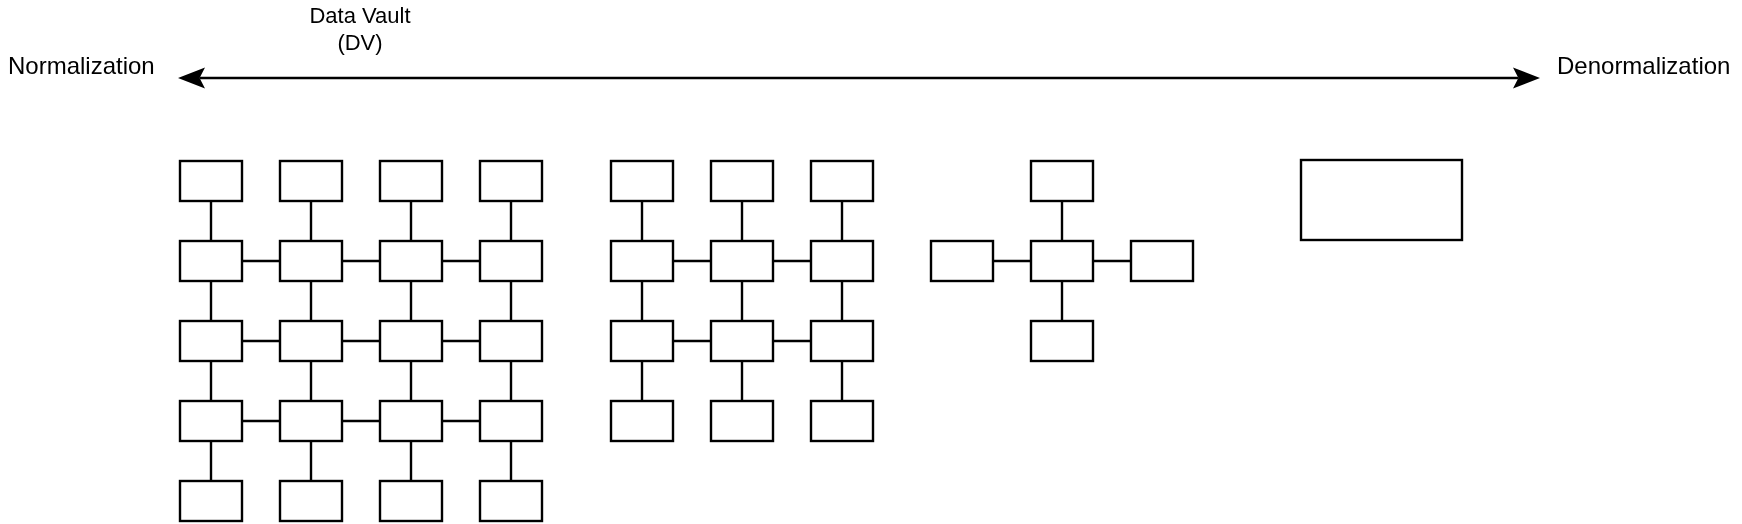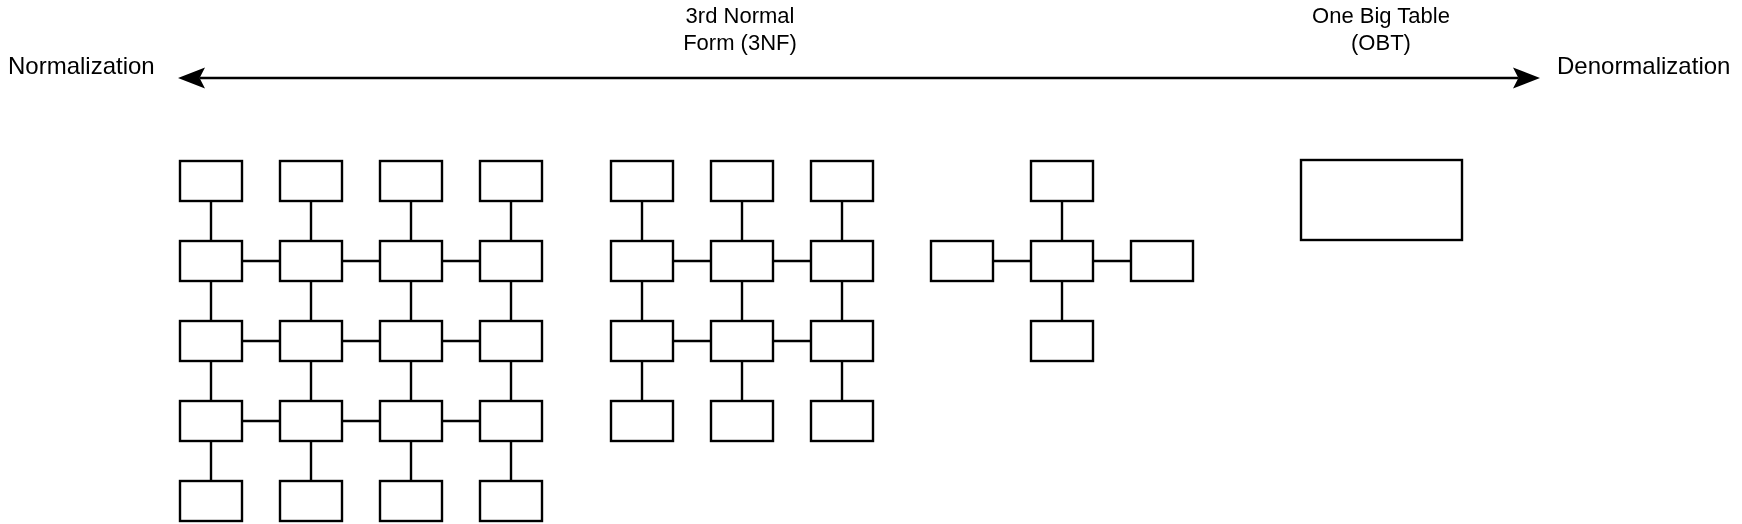--- a/index.html
+++ b/index.html
@@ -129,25 +129,21 @@
       <rect x="1301" y="160" width="161" height="80" fill="#ffffff" stroke="#000000" stroke-width="2.4"></rect>
       <line x1="199.6" y1="78" x2="1518.4" y2="78" stroke="#000000" stroke-width="2.4"></line>
       <polygon points="178,78 205,67.5 199.6,78 205,88.5" fill="#000000"></polygon>
       <polygon points="1540,78 1513,67.5 1518.4,78 1513,88.5" fill="#000000"></polygon>
     </svg>
 
   <div class="side-label" id="label-denormalization">Denormalization</div>
 
   <div class="side-label" id="label-normalization">Normalization</div>
 
-
-  <div class="top-label" style="left: 740px;">
-    <span>3rd Normal</span><br>
-    <span>Form (3NF)</span>
+  <div class="top-label" style="left: 360px;">
+    <span>Data Vault</span><br>
+    <span>(DV)</span>
   </div>
 
 
-  <div class="top-label" style="left: 1381px;">
-    <span>One Big Table</span><br>
-    <span>(OBT)</span>
-  </div>
+
 
 </div>
 
 </body></html>

